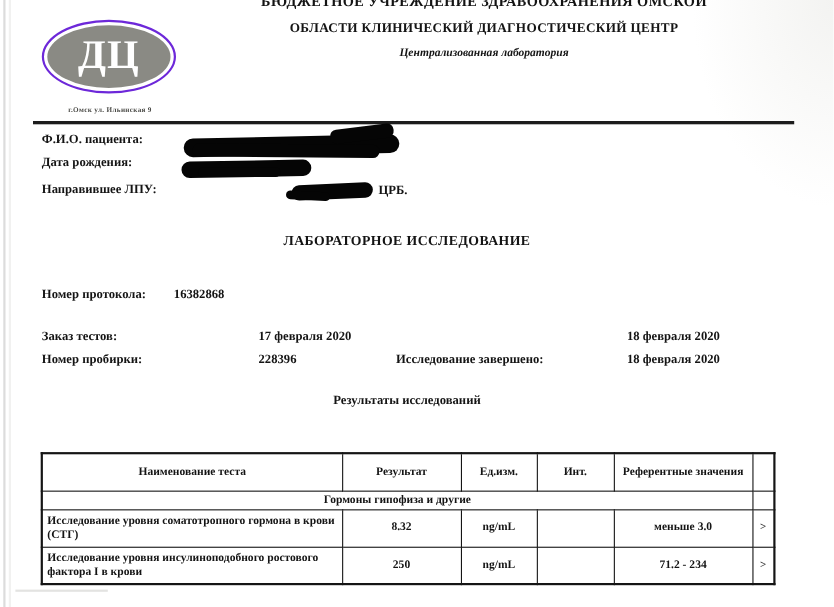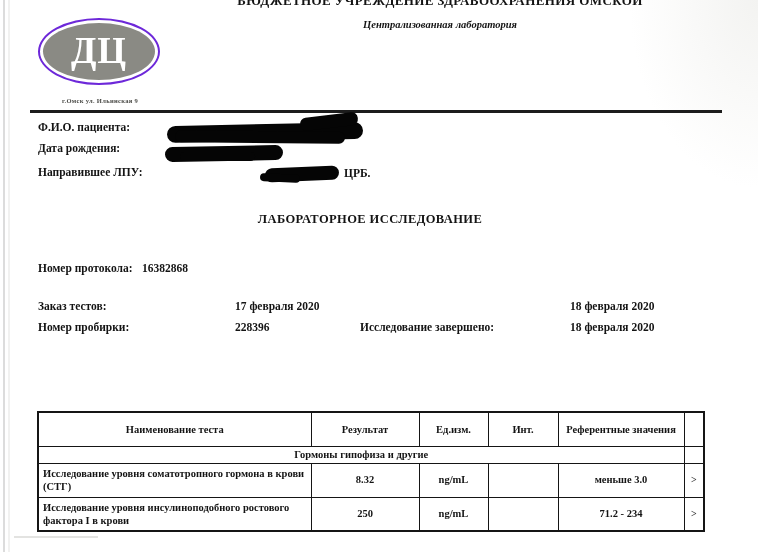--- a/index.html
+++ b/index.html
@@ -61,20 +61,21 @@
 <body>
 
 <div id="page">
 
   <div class="edge-a"></div>
   <div class="edge-b"></div>
   <div class="corner-shade"></div>
 
   <div class="org-head">
     <div class="org-line1">БЮДЖЕТНОЕ УЧРЕЖДЕНИЕ ЗДРАВООХРАНЕНИЯ ОМСКОЙ</div>
+    <div class="org-line2">ОБЛАСТИ КЛИНИЧЕСКИЙ ДИАГНОСТИЧЕСКИЙ ЦЕНТР</div>
     <div class="org-line3">Централизованная лаборатория</div>
   </div>
 
   <div class="logo-outer">
     <div class="logo-inner">
       <span class="logo-text">ДЦ</span>
     </div>
   </div>
   <div class="logo-addr">г.Омск ул. Ильинская 9</div>
 
@@ -89,30 +90,31 @@
   <div class="redaction" style="left:175px; top:131px; width:170px; height:12px; transform:rotate(.5deg);"></div>
   <div class="redaction" style="left:165px; top:146px; width:118px; height:15px; transform:rotate(-1deg);"></div>
   <div class="redaction" style="left:180px; top:152px; width:75px; height:9px;"></div>
   <div class="redaction" style="left:265px; top:167px; width:74px; height:14px; transform:rotate(-2.5deg);"></div>
   <div class="redaction" style="left:260px; top:174px; width:40px; height:8px; transform:rotate(3deg);"></div>
   <div class="lbl" style="left:344px; top:167px;">ЦРБ.</div>
 
   <div class="doc-title">ЛАБОРАТОРНОЕ ИССЛЕДОВАНИЕ</div>
 
   <div class="lbl" style="left:38px; top:262px;">Номер протокола:</div>
-  <div class="meta-val" style="left:142px; top:262px;">16382868</div>
+  <div class="meta-val" style="left:158px; top:262px;">16382868</div>
 
   <div class="lbl" style="left:38px;  top:300px;">Заказ тестов:</div>
   <div class="meta-val" style="left:235px; top:300px;">17 февраля 2020</div>
   <div class="meta-val" style="left:570px; top:300px;">18 февраля 2020</div>
   <div class="lbl" style="left:38px;  top:321px;">Номер пробирки:</div>
   <div class="meta-val" style="left:235px; top:321px;">228396</div>
   <div class="lbl" style="left:360px; top:321px;">Исследование завершено:</div>
   <div class="meta-val" style="left:570px; top:321px;">18 февраля 2020</div>
 
+  <div class="results-title">Результаты исследований</div>
 
   <div class="tbl-wrap">
     <table>
       <colgroup>
         <col style="width:273px">
           <col style="width:108px">
           <col style="width:69px">
         <col style="width:70px">
           <col style="width:126px">
           <col style="width:20px">

